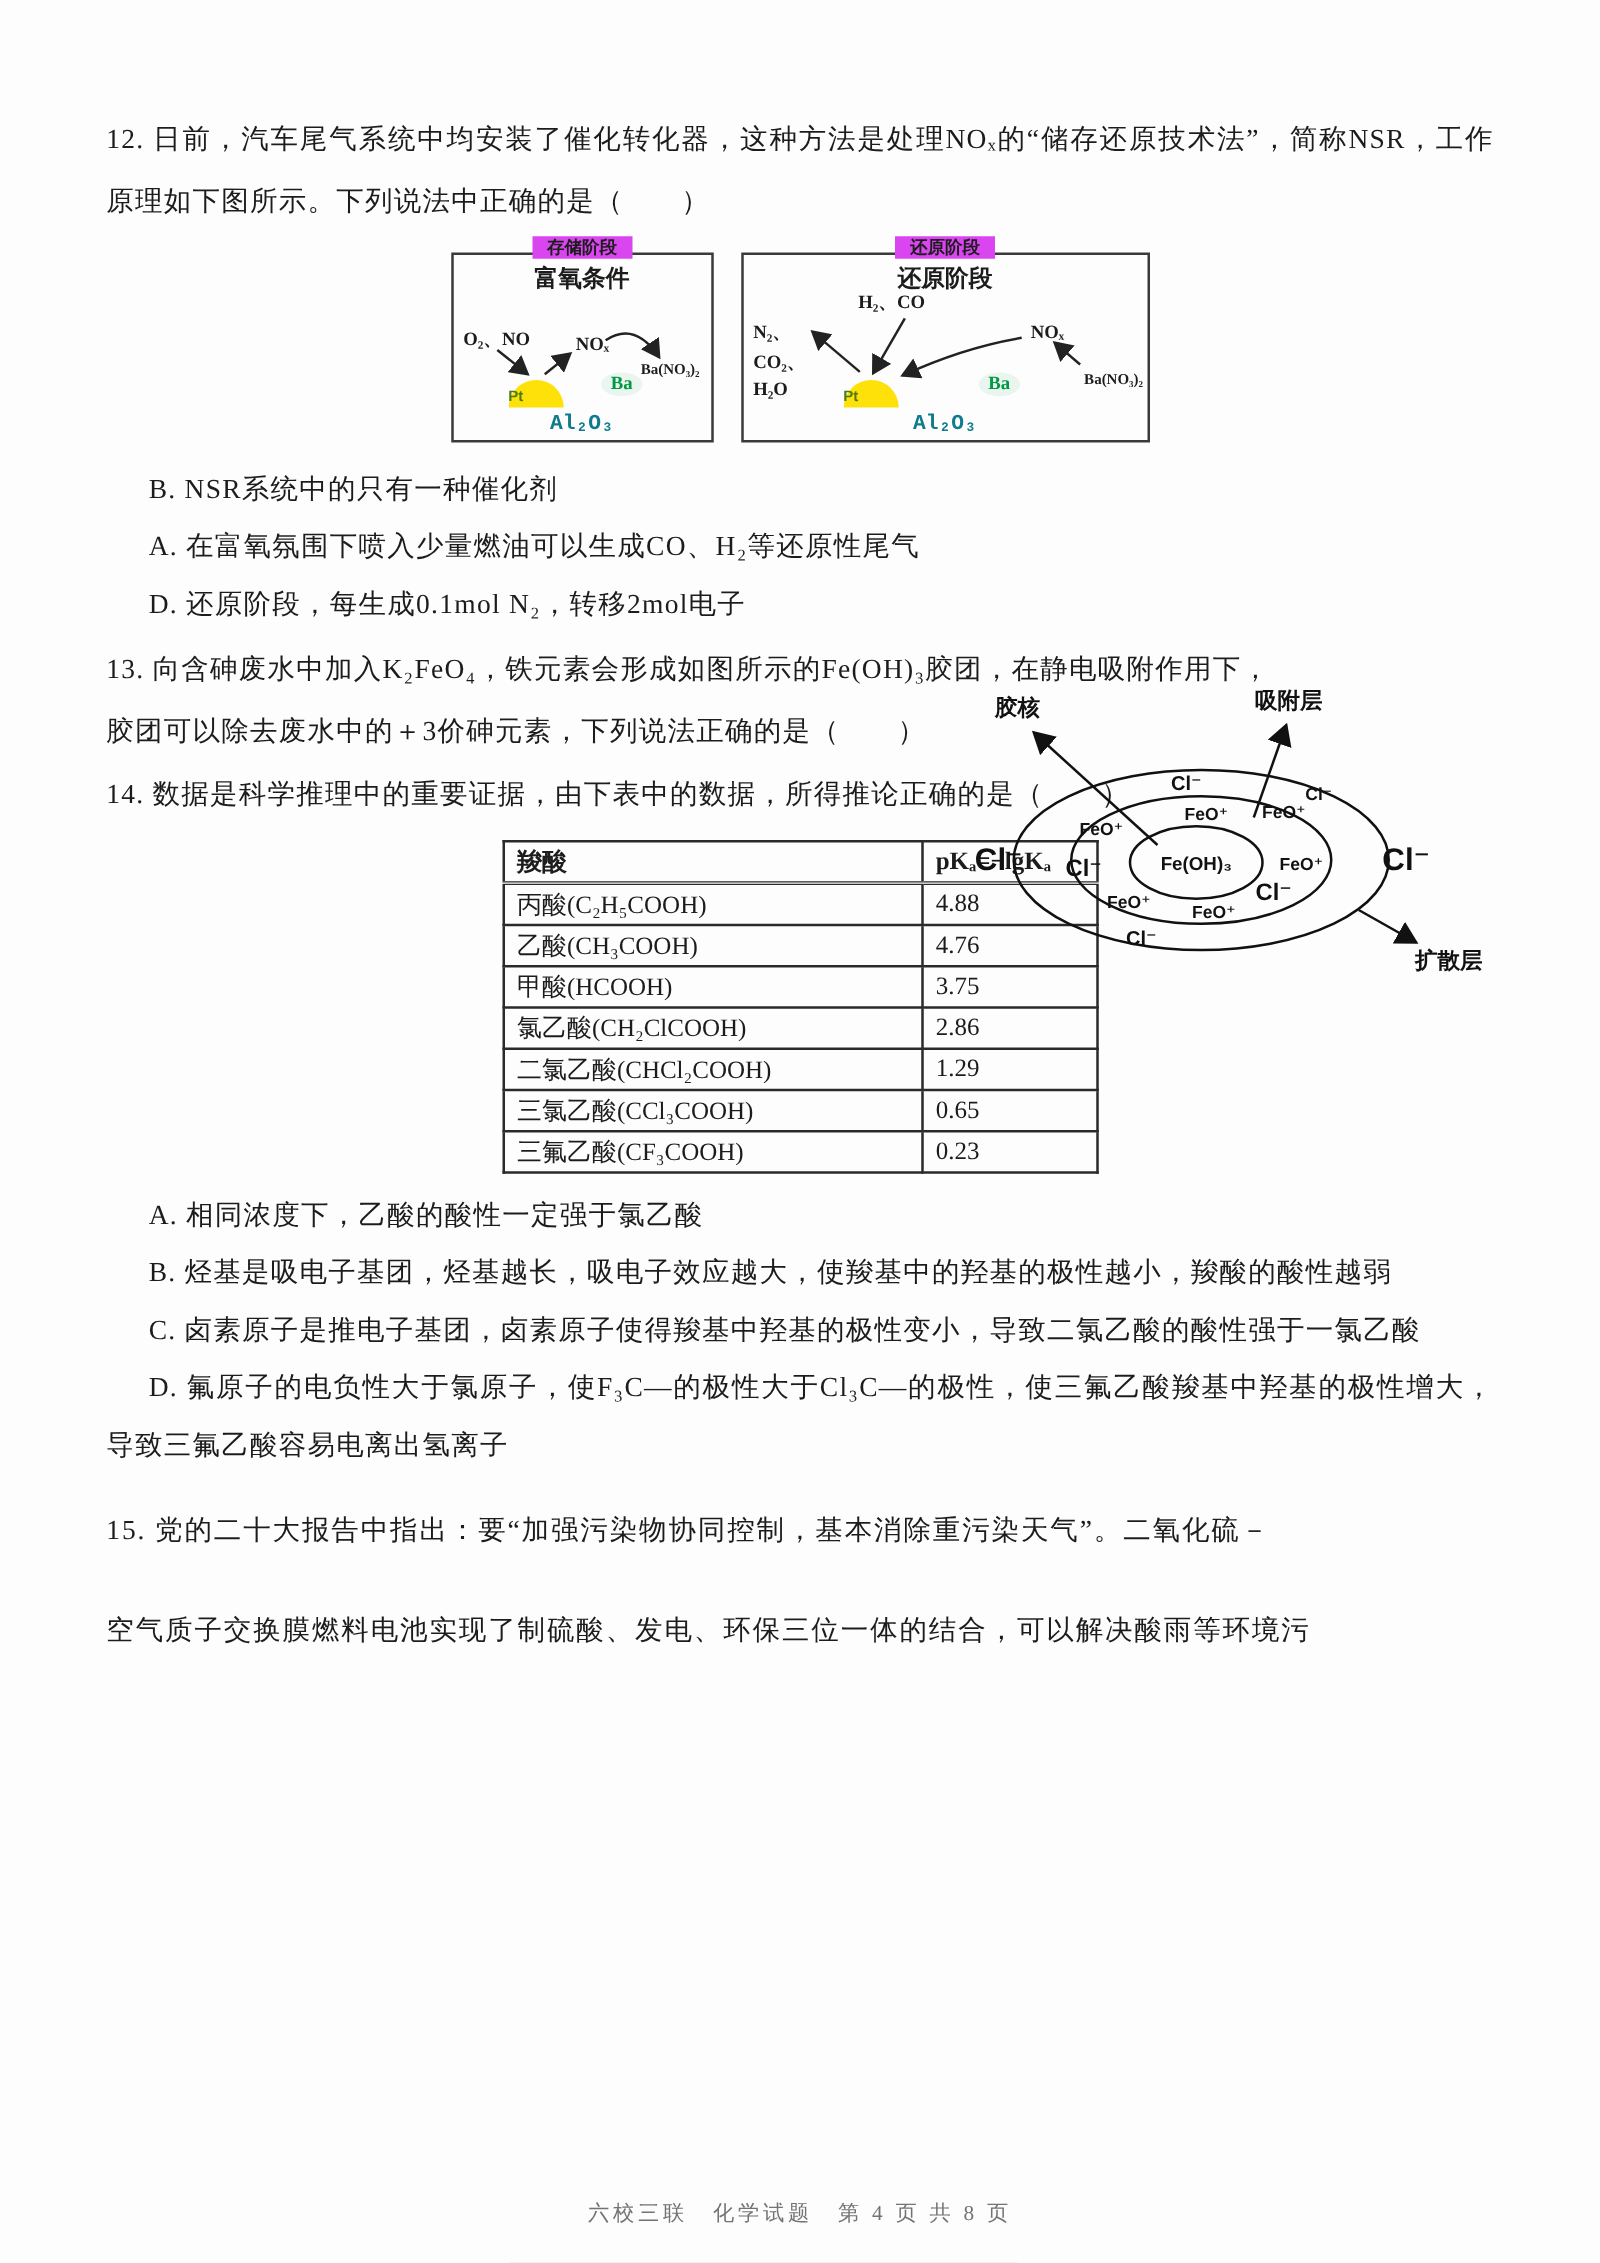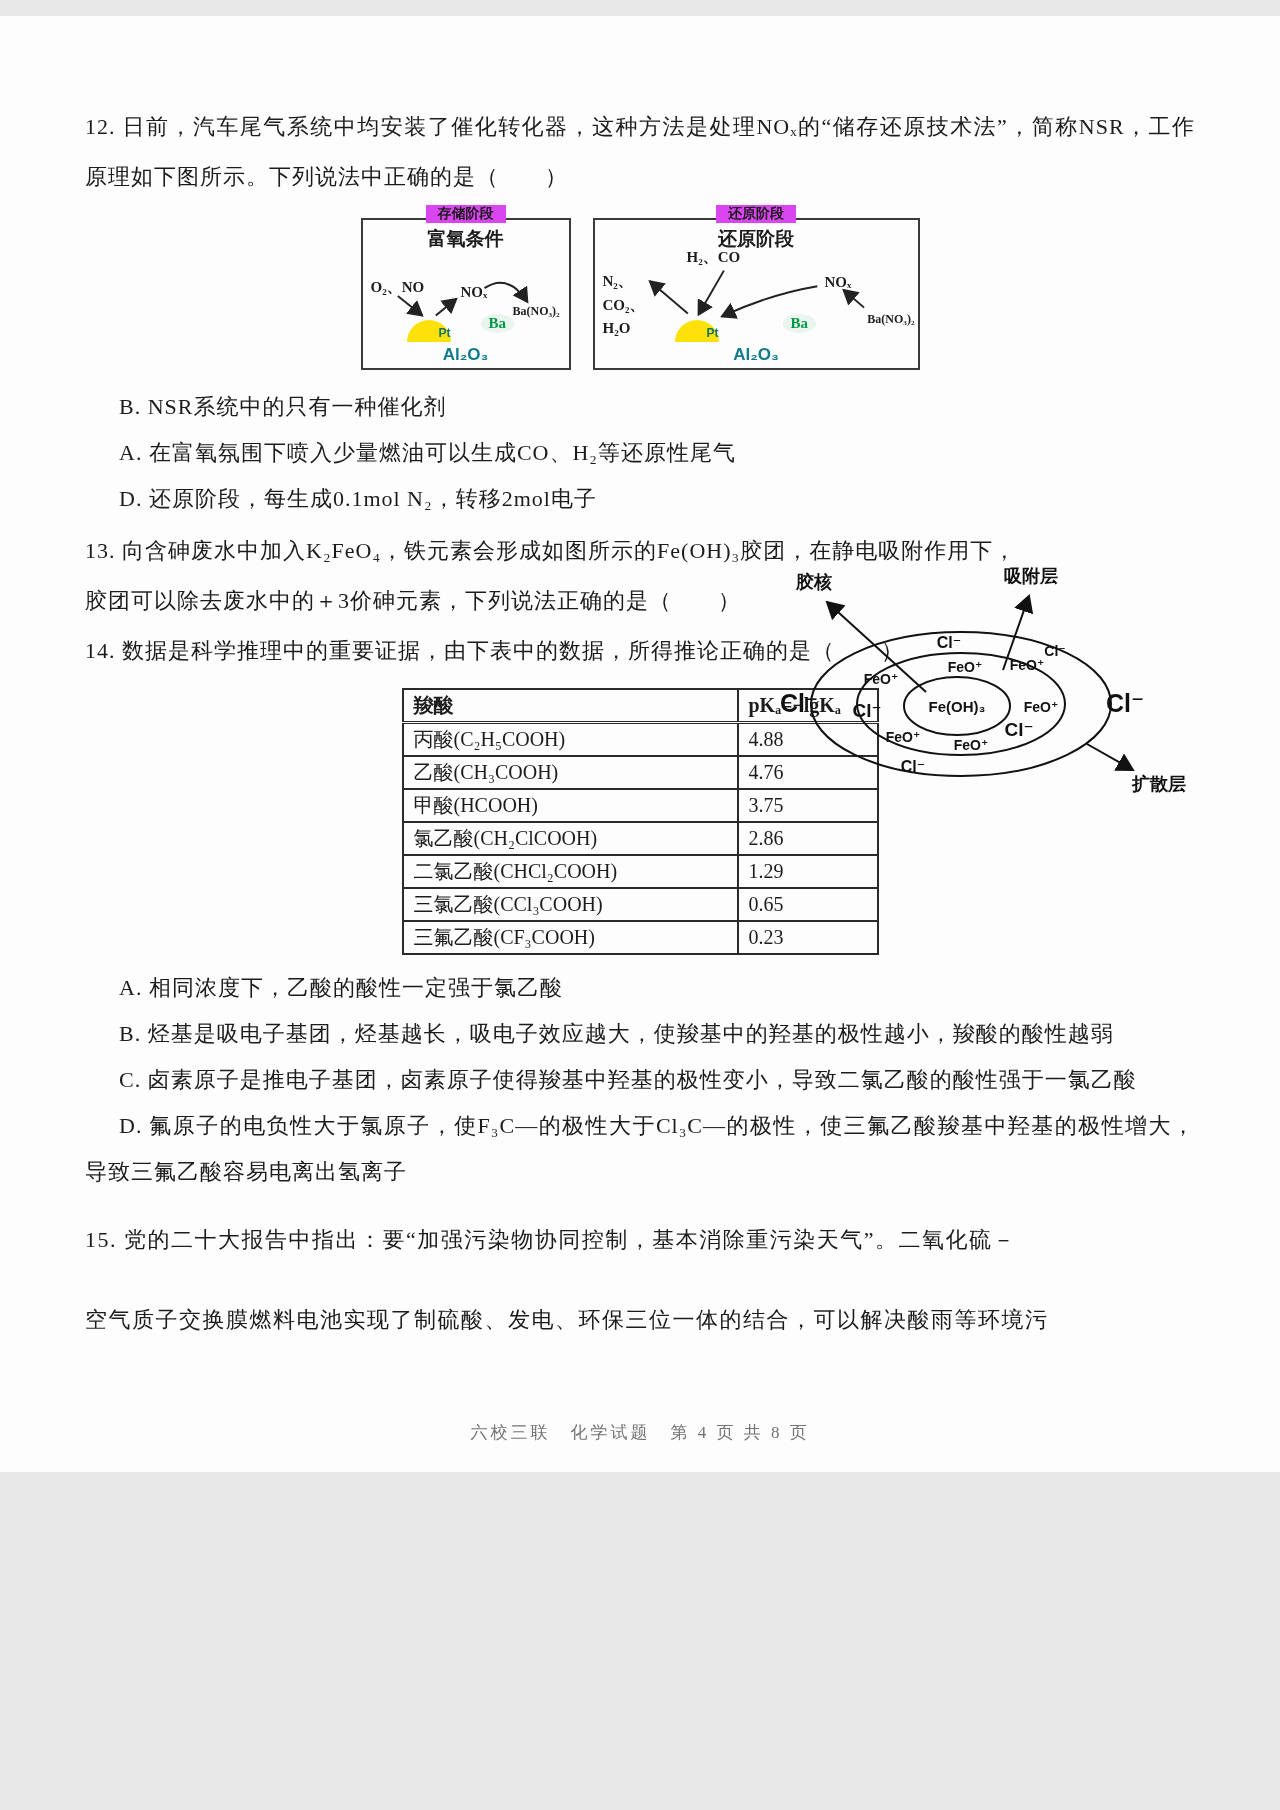--- a/index.html
+++ b/index.html
@@ -1,44 +1,44 @@
 <!DOCTYPE html>
 <html><head>
 <meta charset="utf-8">
 <style>
   * { margin:0; padding:0; box-sizing:border-box; }
   html,body { background:#e8e8e8; }
   .page {
-    position:relative; width:1280px; height:1456px; margin:16px auto;
+    position:relative; width:1280px; height:1810px; margin:0 auto;
     background:#fdfdfd; color:#1c1c1c; overflow:hidden;
     font-family:"Liberation Serif","DejaVu Serif",serif;
   }
   .content { padding:86px 85px 0 85px; }
   .stem { font-size:22px; line-height:50px; letter-spacing:1px; text-align:justify; }
   .opt  { font-size:22px; line-height:46px; letter-spacing:1px; text-indent:34px; text-align:justify; }
   .opts { margin-top:2px; }
 
   
   .nsr-row { display:flex; justify-content:center; gap:22px; margin:16px 0 14px 0; }
   .nsr-box { position:relative; border:2px solid #3a3a3a; height:152px;
              font-family:"Liberation Sans","DejaVu Sans",sans-serif; }
   .nsr-box.left { width:210px; } .nsr-box.right { width:327px; }
   .nsr-title { position:absolute; top:-15px; left:50%; transform:translateX(-50%);
                background:#d946ef; padding:0 12px; font-weight:bold; font-size:14px; white-space:nowrap; }
   .nsr-cond { position:absolute; top:6px; left:0; right:0; text-align:center; font-weight:bold; font-size:19px; }
   .chem { position:absolute; font-family:"Liberation Serif","DejaVu Serif",serif;
           font-weight:bold; font-size:15px; white-space:nowrap; }
   .chem.small { font-size:12px; }
   .pt-dome { position:absolute; width:44px; height:22px; background:#ffe10a;
-             border-radius:22px 22px 0 0; text-align:right; font-size:12px; font-weight:bold;
-             color:#0f766e; line-height:26px; }
+             border-radius:22px 22px 0 0; text-align:left; font-size:12px; font-weight:bold;
+             color:#4d7c0f; line-height:26px; }
   .ba-spot { background:#e9f5ee; border-radius:50%; padding:1px 8px; color:#009944; }
   .support { position:absolute; bottom:3px; left:0; right:0; text-align:center;
              font-weight:bold; font-size:17px; color:#0e7c8c;
-             font-family:Liberation Sans, sans-serif; }
+             font-family:Liberation Mono, monospace; }
   .arrows { position:absolute; inset:0; width:100%; height:100%; }
 
   
   .q13 { position:relative; margin-top:4px; }
   .q13-left { width:690px; }
   .colloid { position:absolute; right:-6px; top:36px;
              font-family:"Liberation Sans","DejaVu Sans",sans-serif; }
   .colloid text { fill:#111; font-weight:bold; }
 
   

